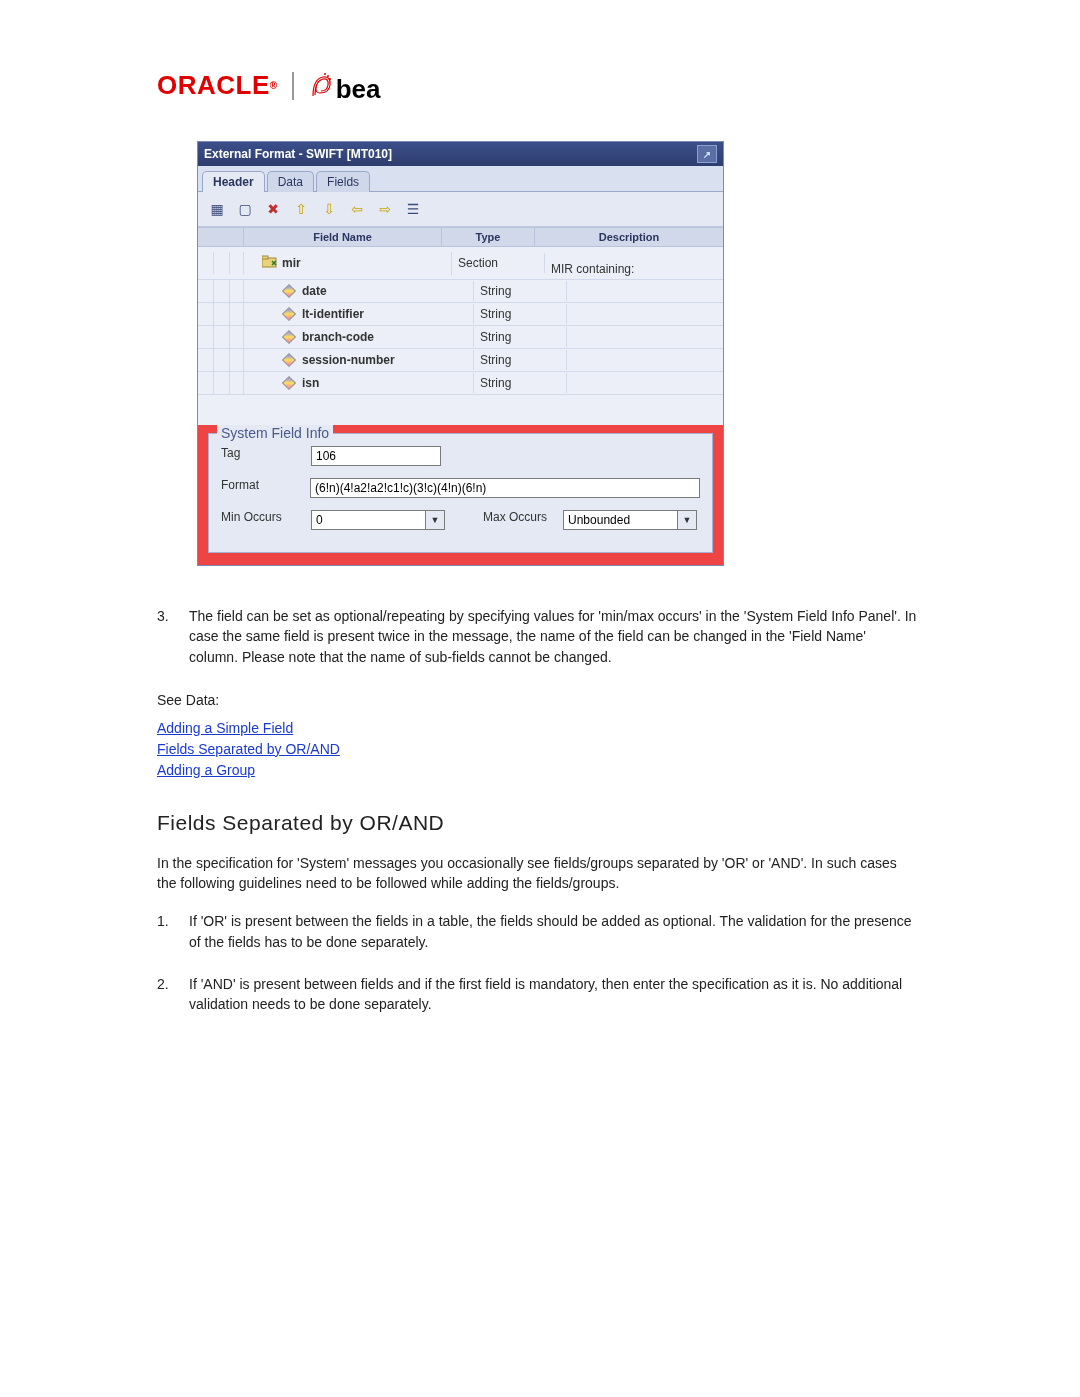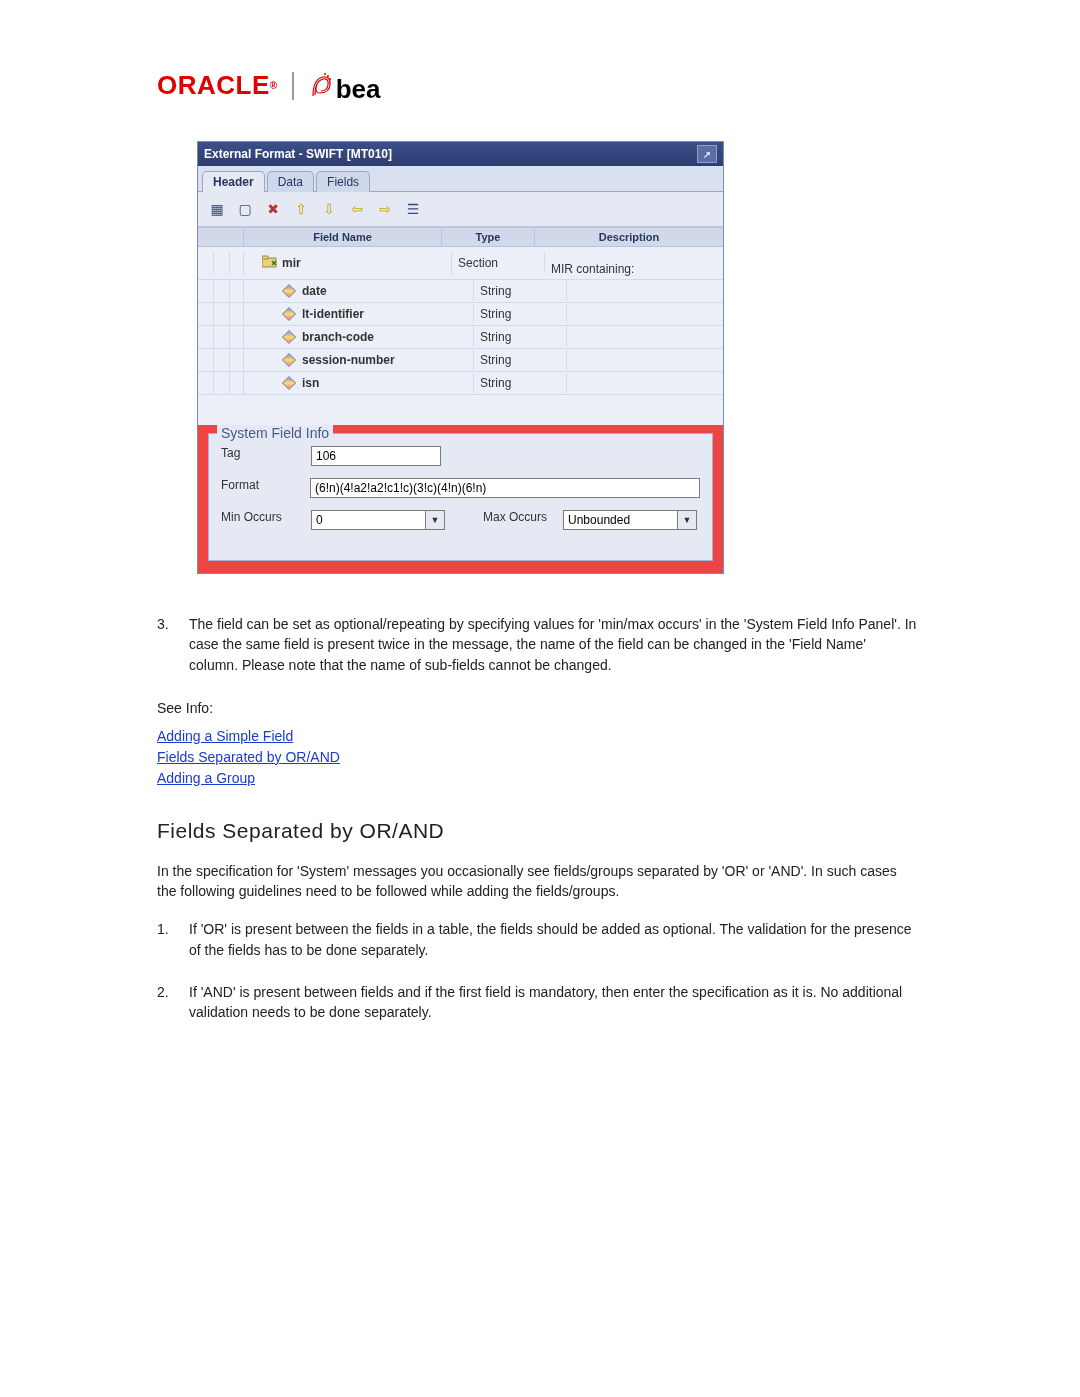--- a/index.html
+++ b/index.html
@@ -457,41 +457,41 @@
       <div class="form-row">
         <label>Tag</label>
         <input type="text" class="tag-input" value="106" style="">
       </div>
 
       <div class="form-row">
         <label>Format</label>
         <input type="text" class="fmt-input" value="(6!n)(4!a2!a2!c1!c)(3!c)(4!n)(6!n)" style="">
       </div>
 
-      <div class="form-row" style="margin-bottom:16px;">
+      <div class="form-row" style="margin-bottom:8px;">
         <label>Min Occurs</label>
         <span class="spin-wrap">
           <input type="text" value="0" style="">
           <span class="spin-btn">▼</span>
         </span>
         <span class="mid-label">Max Occurs</span>
         <span class="spin-wrap">
           <input type="text" class="max-input" value="Unbounded" style="">
           <span class="spin-btn">▼</span>
         </span>
       </div>
     </div>
   </div>
 
   <div class="ol-step">
     <div class="ol-num">3.</div>
     <div>The field can be set as optional/repeating by specifying values for 'min/max occurs' in the 'System Field Info Panel'. In case the same field is present twice in the message, the name of the field can be changed in the 'Field Name' column. Please note that the name of sub-fields cannot be changed.</div>
   </div>
 
-  <div class="see-also">See Info:</div>
+  <div class="see-also">See Data:</div>
   <div class="links">
     <a href="#">Adding a Simple Field</a><br>
     <a href="#">Fields Separated by OR/AND</a><br>
     <a href="#">Adding a Group</a>
   </div>
 
   <h2 class="section">Fields Separated by OR/AND</h2>
 
   <div class="para">In the specification for 'System' messages you occasionally see fields/groups separated by 'OR' or 'AND'. In such cases the following guidelines need to be followed while adding the fields/groups.</div>
 

